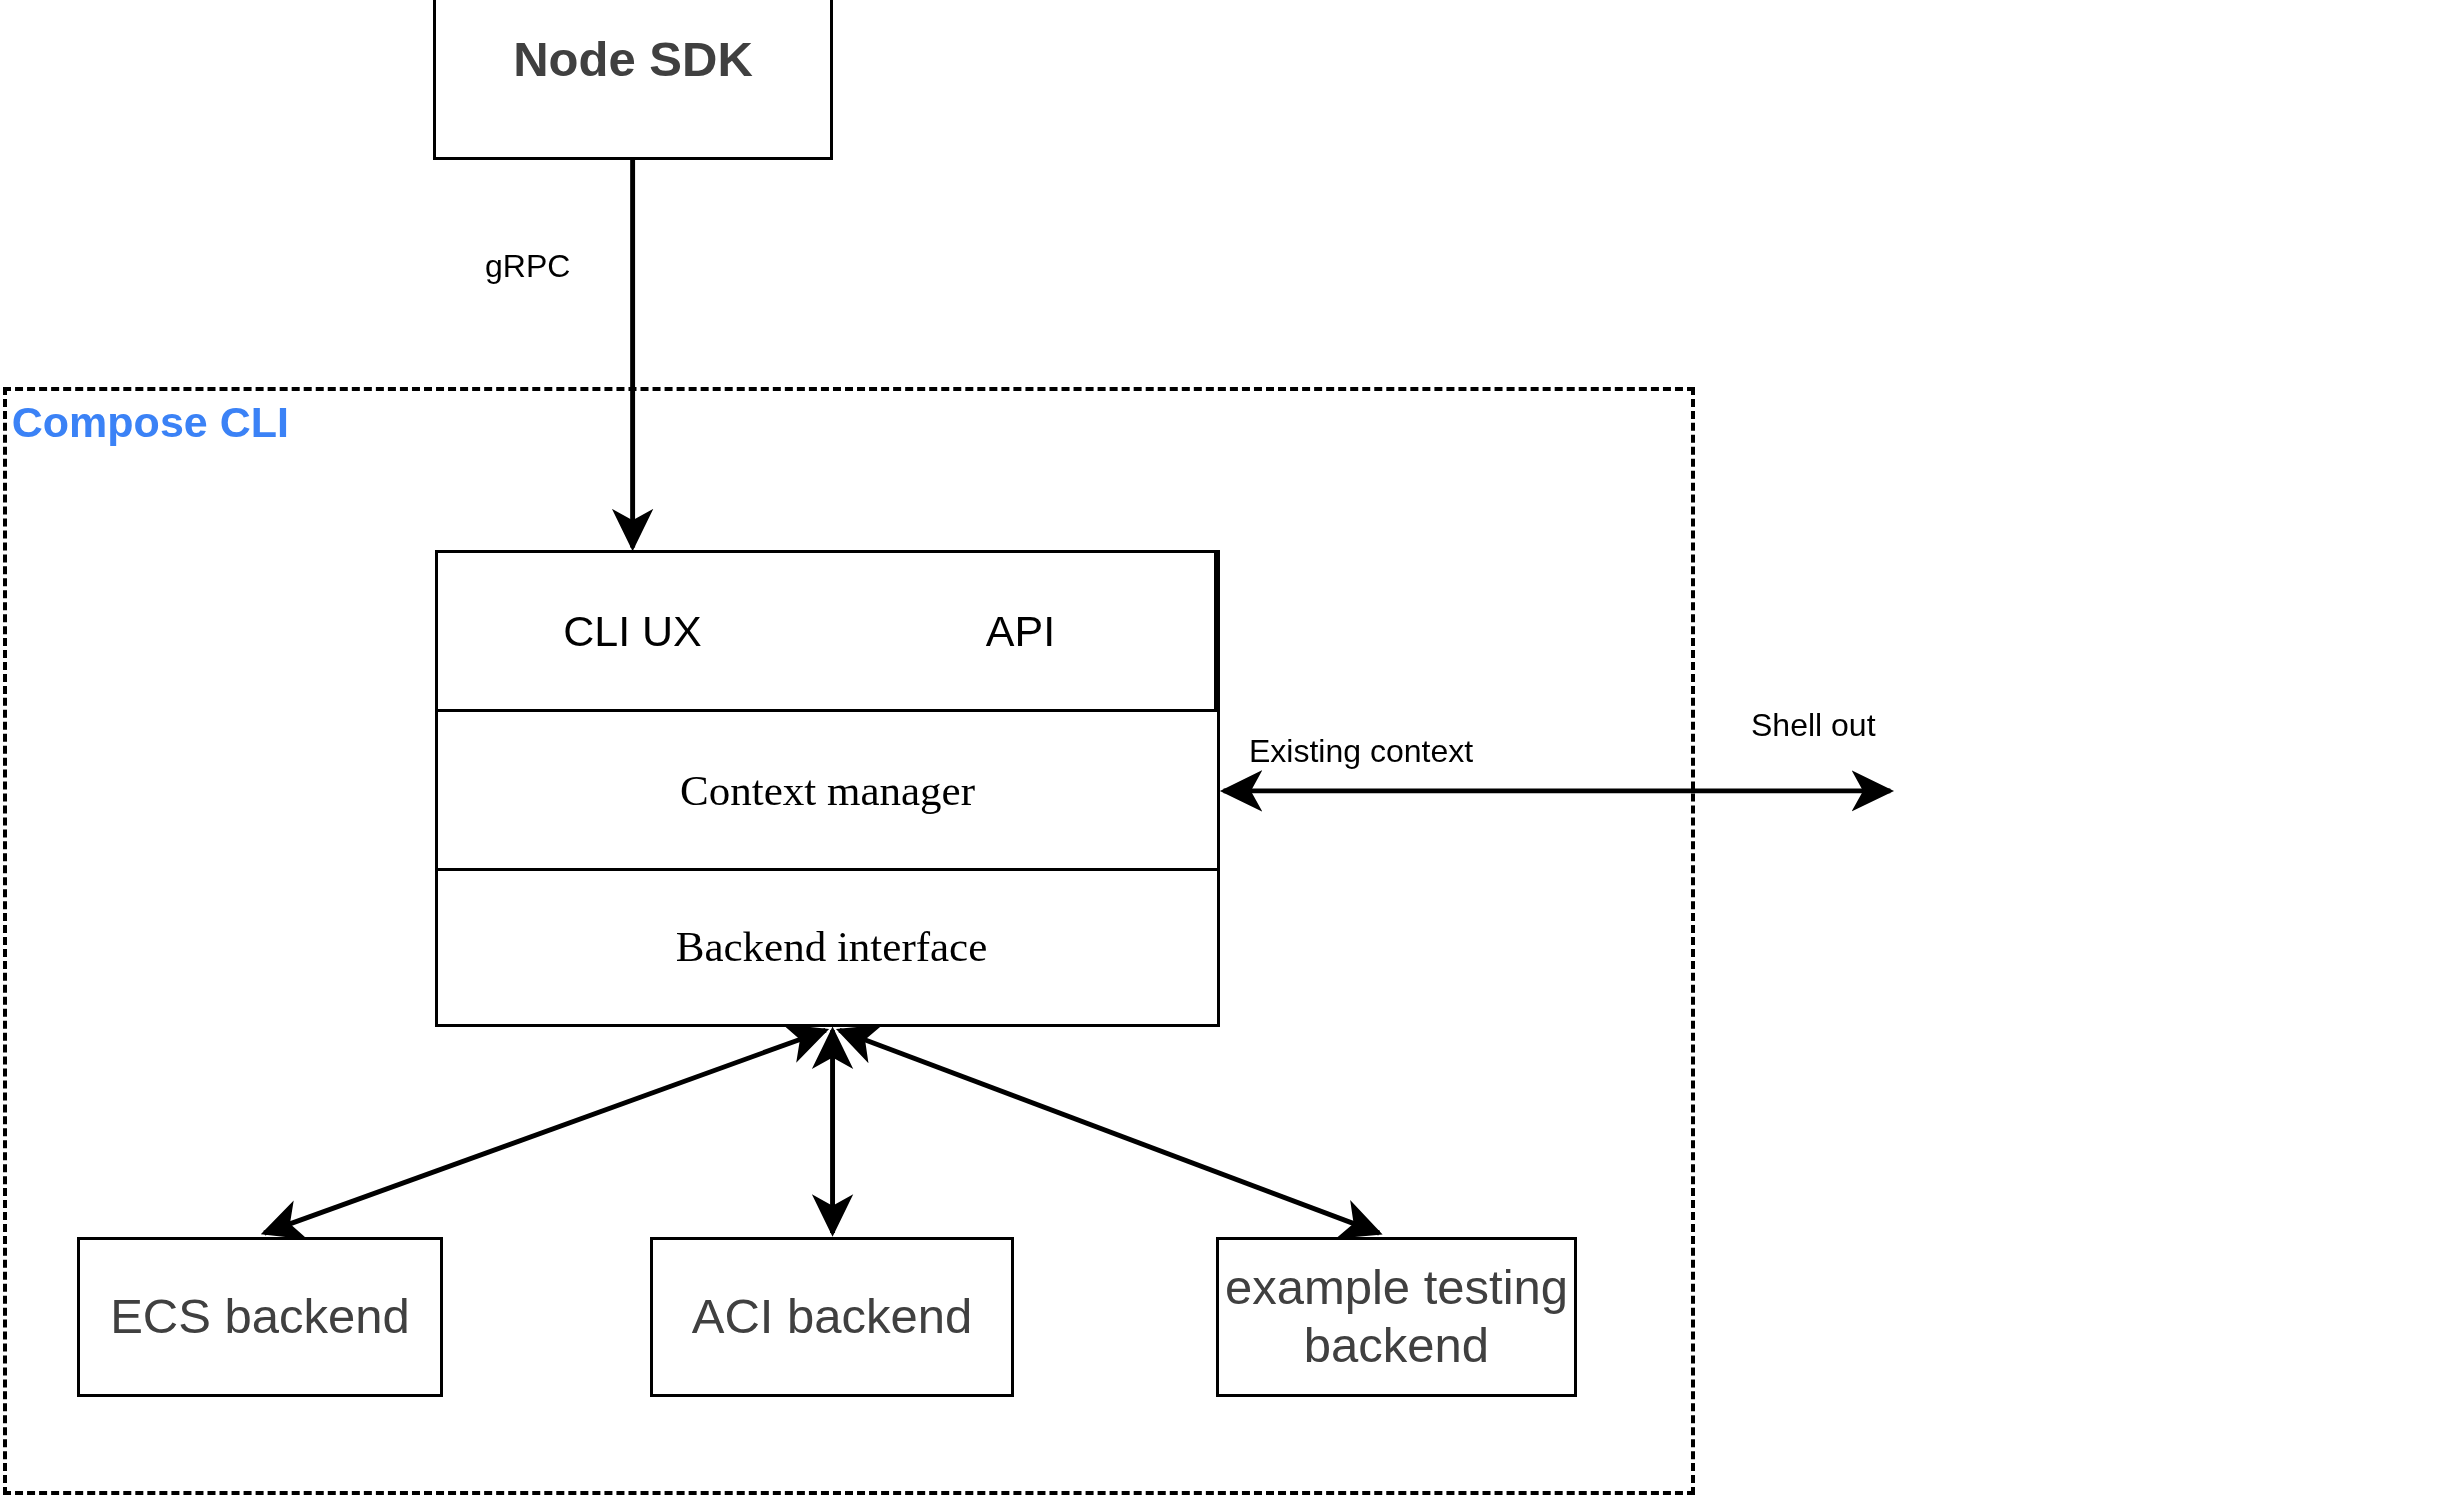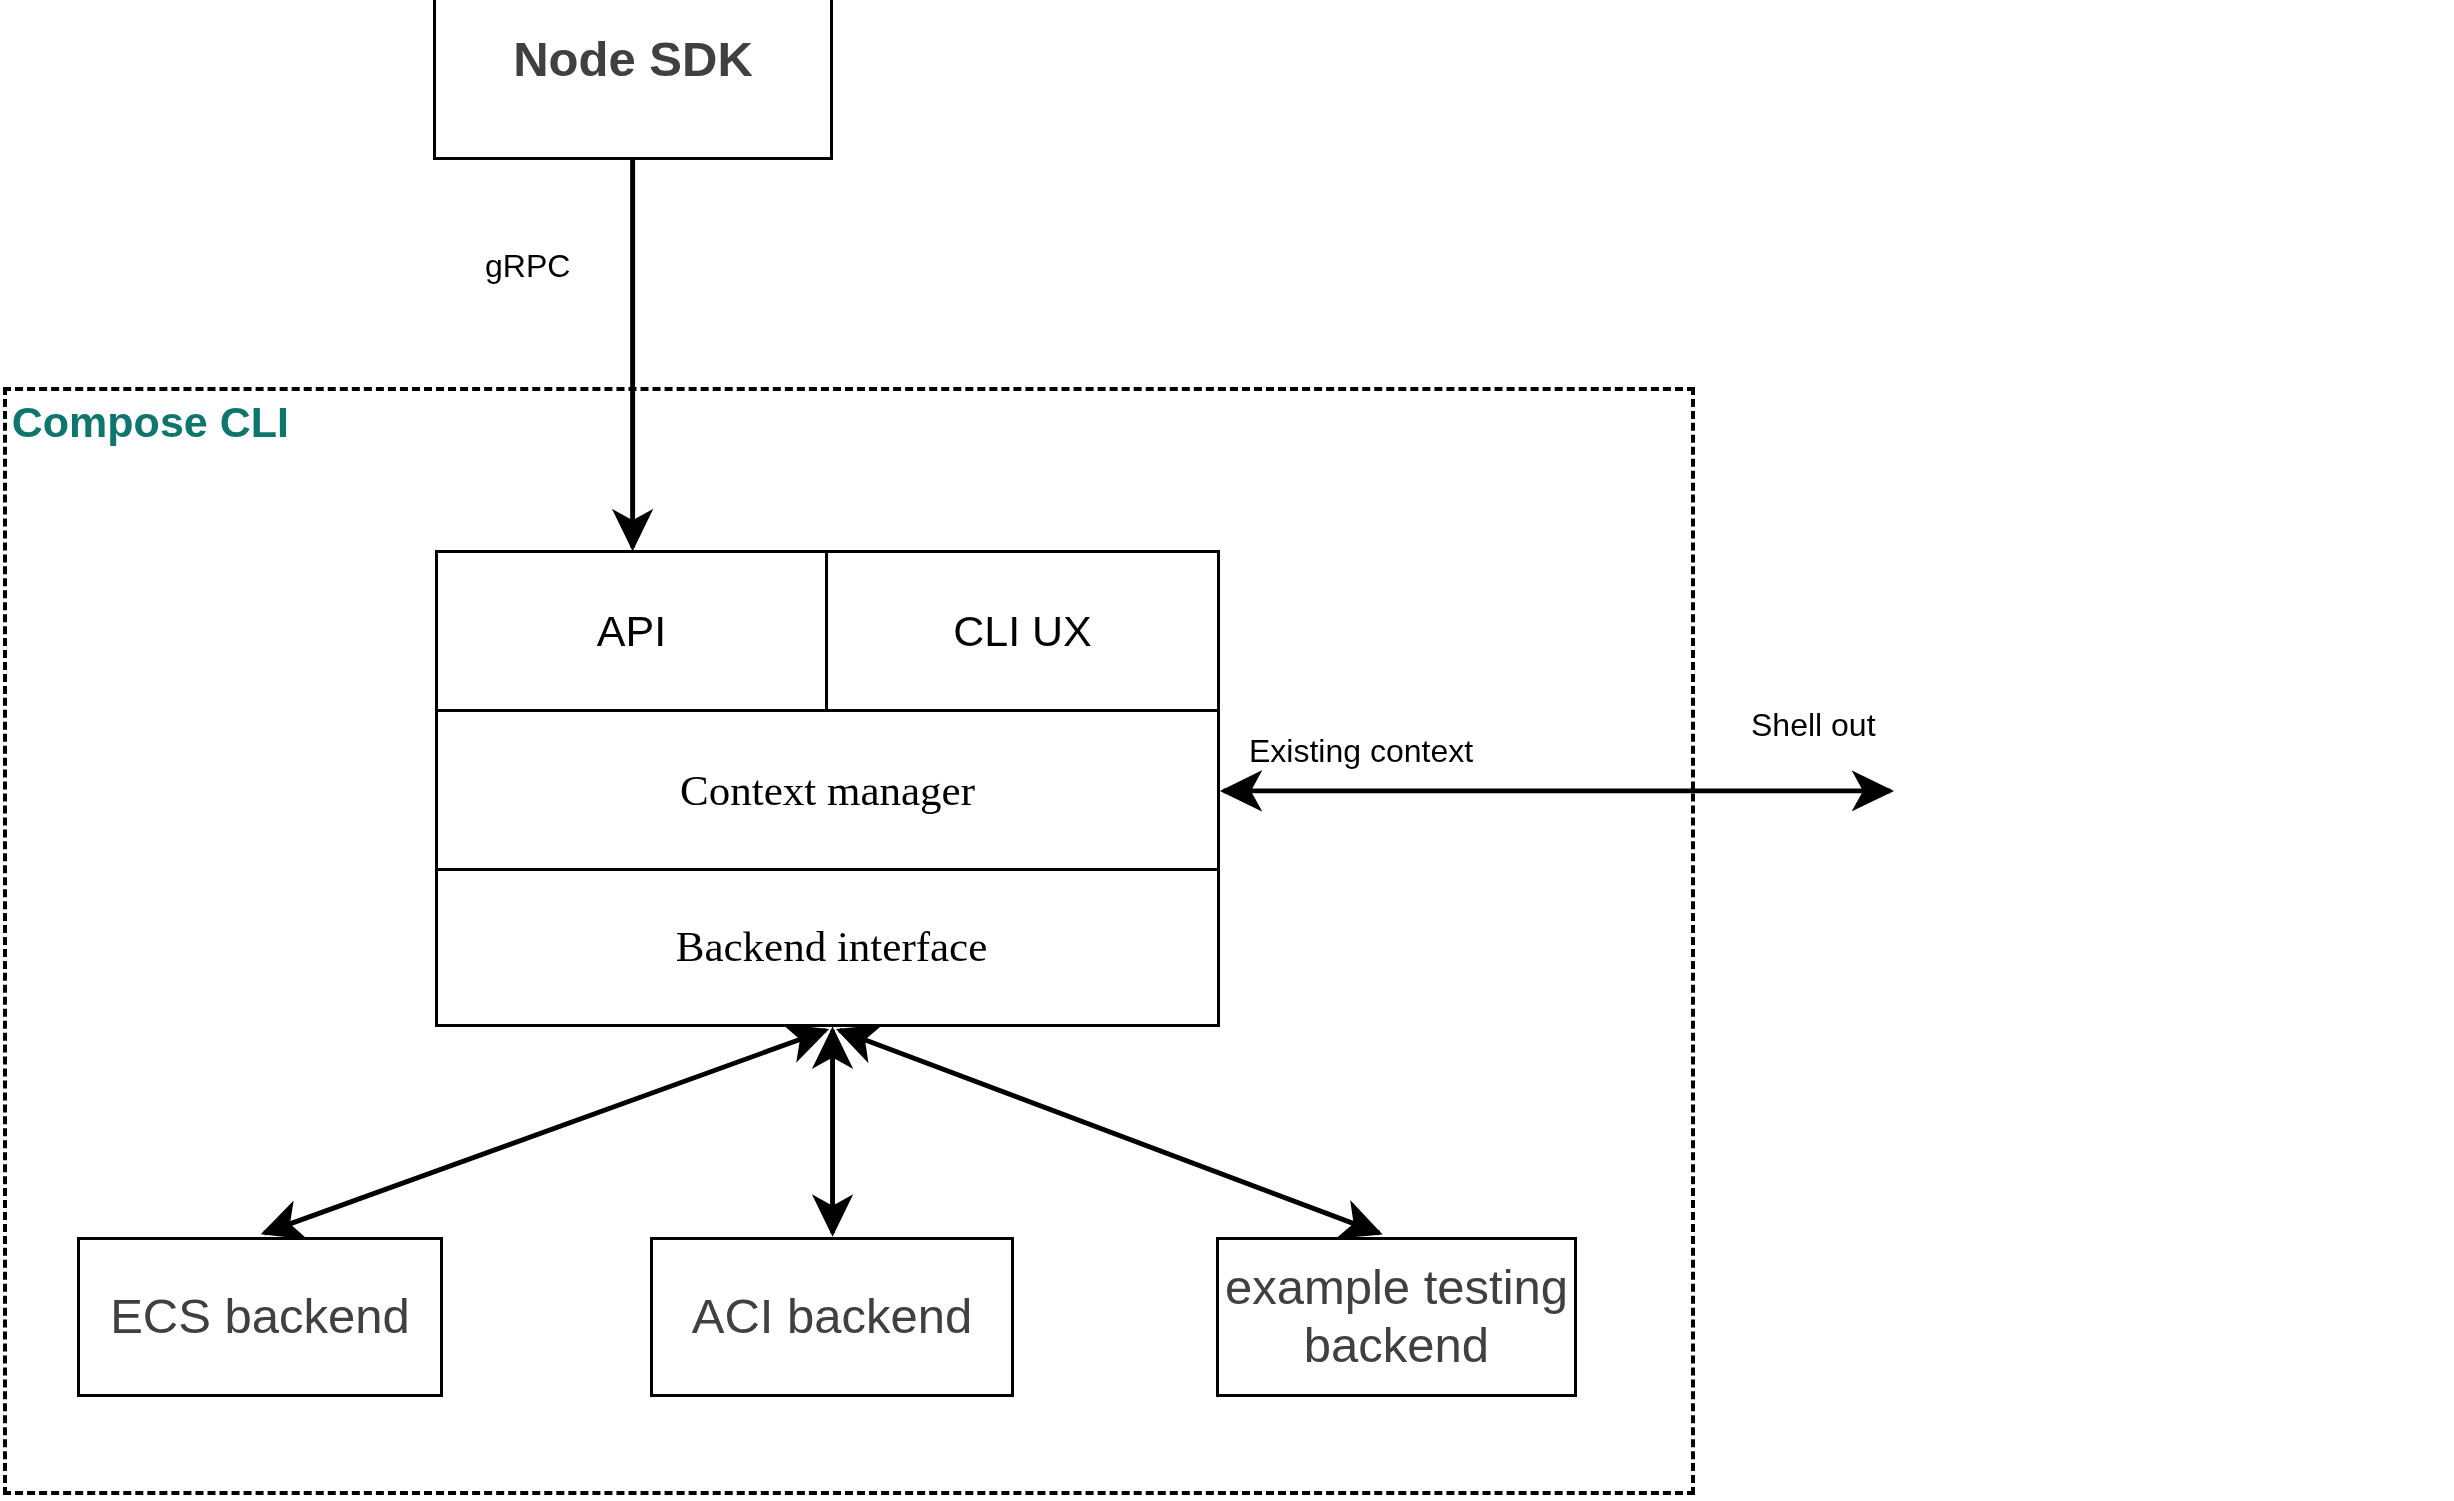--- a/index.html
+++ b/index.html
@@ -45,21 +45,21 @@
   
   .dashed-region {
     position: absolute;
     border: 4.9px dashed #000000;
     background: transparent;
   }
   .region-title {
     position: absolute;
     font-size: 43px;
     font-weight: bold;
-    color: #0f766e;
+    color: #3b82f6;
     white-space: nowrap;
   }
 
   
   .stack {
     position: absolute;
     background: #ffffff;
     border: 3.9px solid #000000;
   }
   .stack-row {
@@ -130,25 +130,25 @@
   <div class="edge-label" style="left:1751px; top:707px;">Shell out</div>
 
   <div class="box bold" style="left:433px; top:-41px; width:400px; height:201px;">
     <span class="box-label">Node SDK</span>
   </div>
 
 
   <div class="stack" style="left:435px; top:550px; width:785px; height:477px;">
 
     <div class="stack-row" style="top:0; height:156px;">
+      <div class="stack-cell" style="flex:1; height:100%;">
+        <span>CLI UX</span>
+      </div>
       <div class="stack-cell divided" style="width:390px; height:100%;">
         <span>API</span>
-      </div>
-      <div class="stack-cell" style="flex:1; height:100%;">
-        <span>CLI UX</span>
       </div>
     </div>
 
     <div class="stack-row" style="top:156px; height:160px;">
       <div class="stack-cell" style="width:100%; height:100%;">
         <span>Context manager</span>
       </div>
     </div>
 
     <div class="stack-row" style="top:315px; height:154px;padding-left:8px;">

